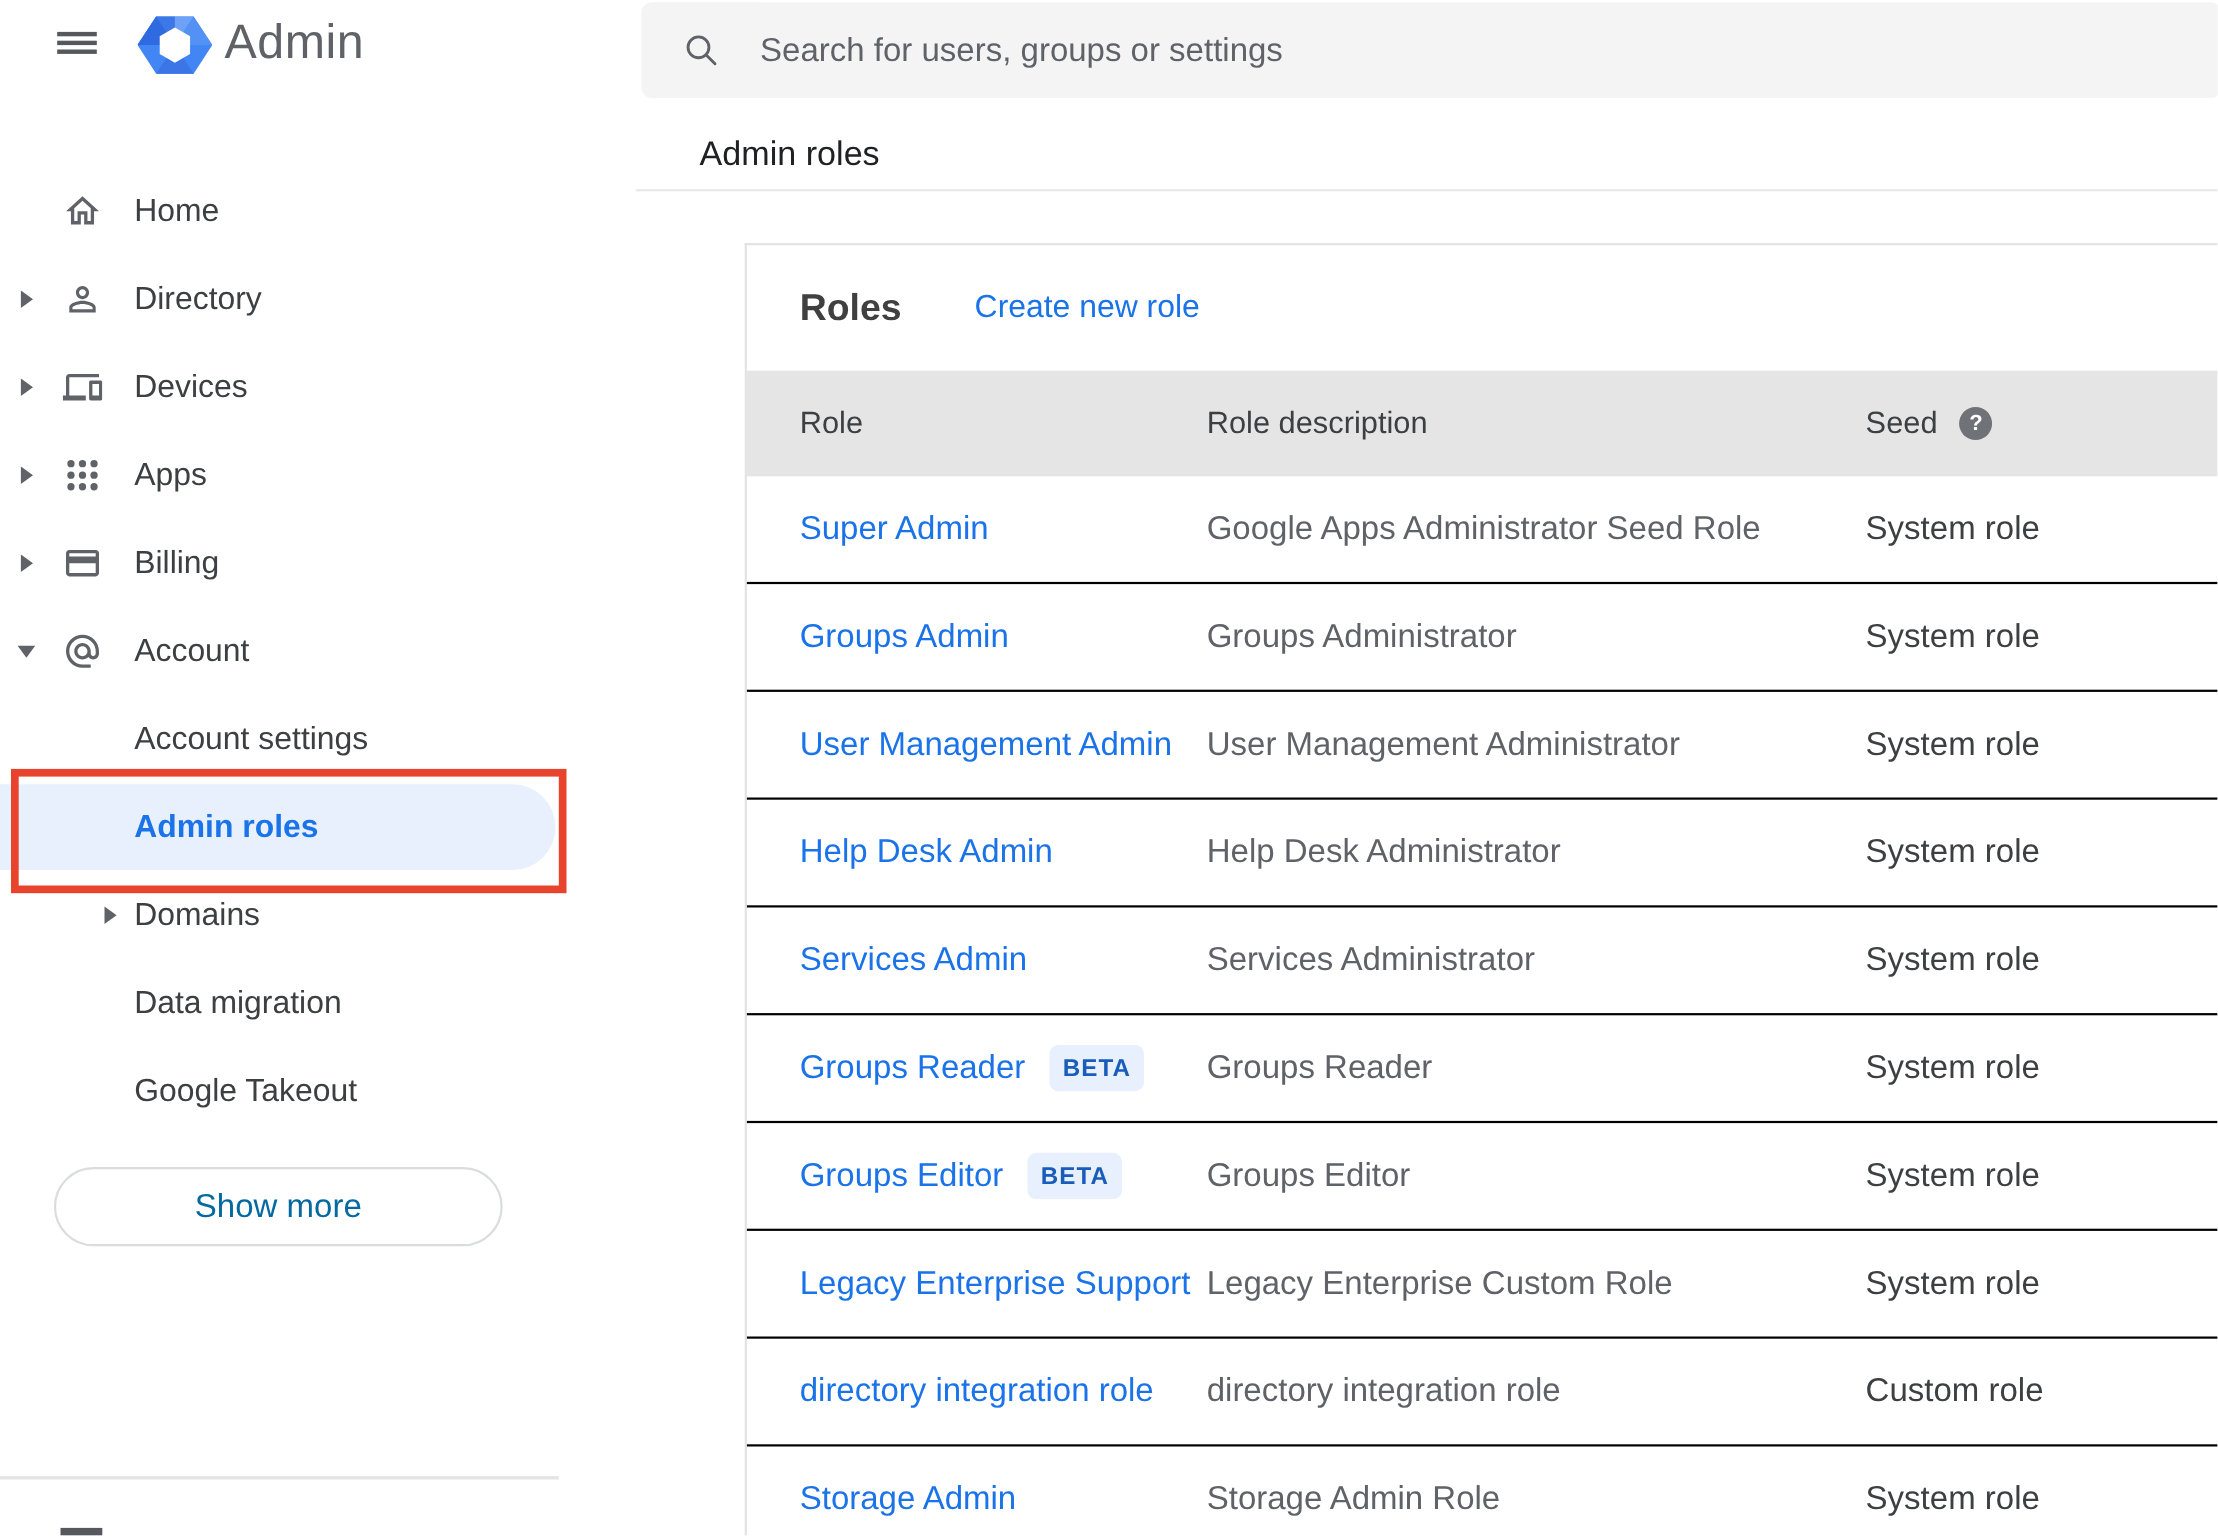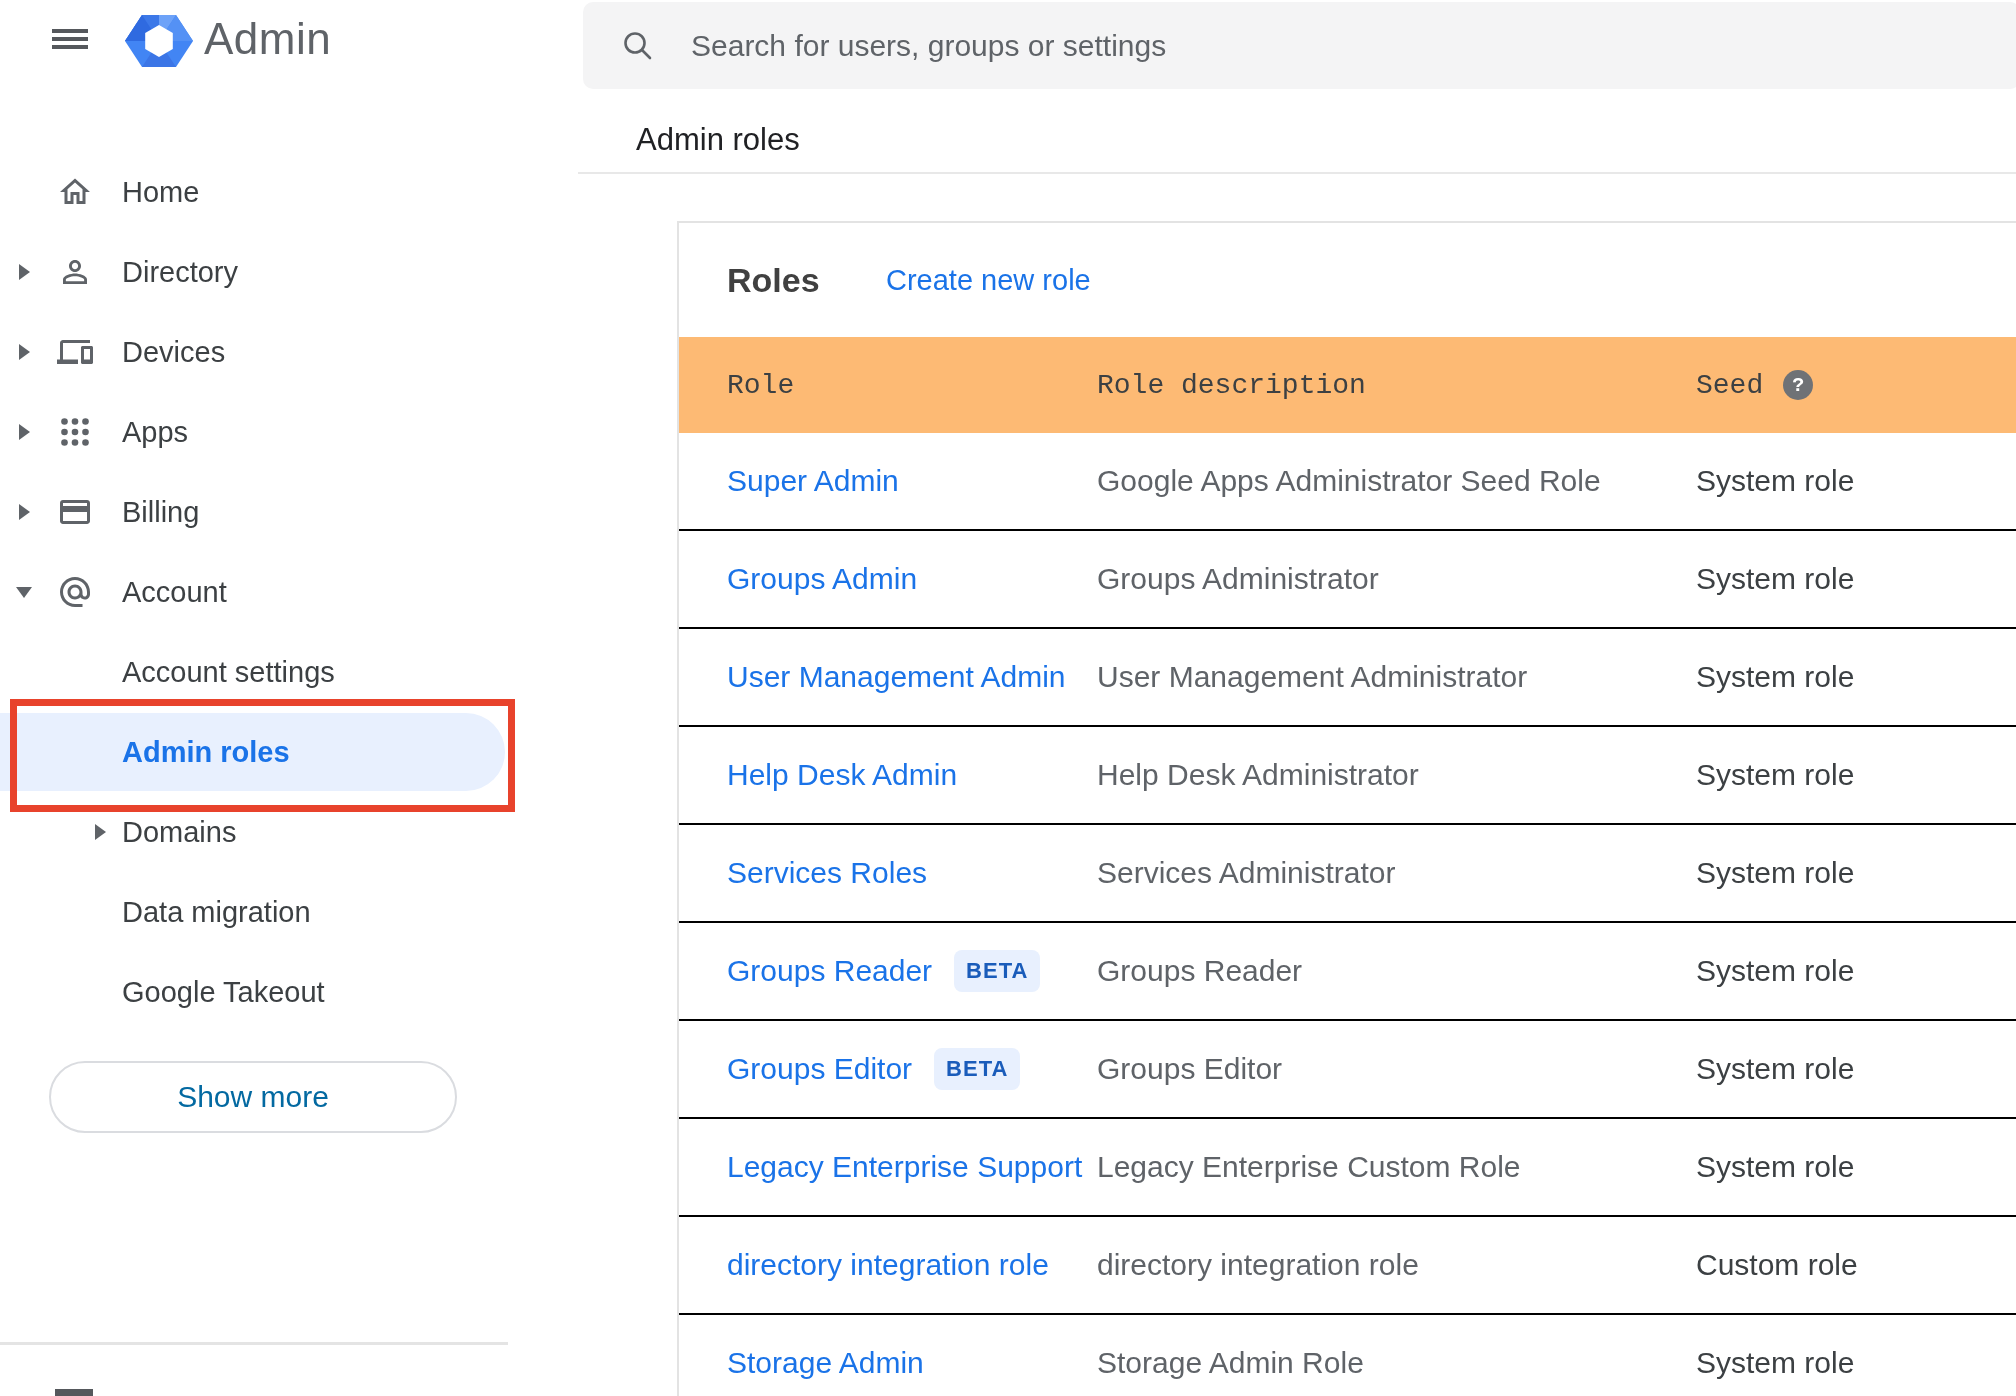--- a/index.html
+++ b/index.html
@@ -56,21 +56,21 @@
 
   .card { position:absolute; left:99px; top:221px; right:0; height:1175px; background:#fff;
     border-top:2px solid #e3e3e3; border-left:2px solid #e3e3e3; }
   .card-header { position:relative; height:114px; }
   .card-title { position:absolute; left:48px; top:50%; transform:translateY(-50%);
     font-size:34px; font-weight:bold; color:#404040; }
   .create-link { position:absolute; left:207px; top:50%; transform:translateY(-50%);
     font-size:29px; color:#1a73e8; text-decoration:none; cursor:pointer; }
 
   .thead, .trow { display:grid; grid-template-columns:370px 599px auto; padding-left:48px; align-items:center; }
-  .thead { height:96px; background:#fdba74;font-family:Liberation Mono, monospace; }
+  .thead { height:96px; background:#e5e5e5; }
   .th { font-size:28px; font-weight:500; color:#3c4043; }
   .th-type { display:flex; align-items:center; gap:20px; }
   .help-icon { width:30px; height:30px; border-radius:50%; background:#6f7276; color:#fff;
     font-size:20px; font-weight:bold; display:flex; align-items:center; justify-content:center; cursor:pointer; }
 
   .trow { height:98px; border-bottom:2px solid #000000; }
   .role-cell { display:flex; align-items:center; }
   .role-link { font-size:30px; color:#1a73e8; text-decoration:none; cursor:pointer; white-space:nowrap; }
   .beta { margin-left:22px; background:#e8f0fe; color:#1a5cba; font-size:22px; font-weight:bold;
     letter-spacing:1px; padding:8px 12px; border-radius:8px; }
@@ -255,21 +255,21 @@
         </div>
         <div class="trow">
           <div class="role-cell">
               <a class="role-link">Help Desk Admin</a>
             </div>
           <div class="desc">Help Desk Administrator</div>
           <div class="type">System role</div>
         </div>
         <div class="trow">
           <div class="role-cell">
-              <a class="role-link">Services Roles</a>
+              <a class="role-link">Services Admin</a>
             </div>
           <div class="desc">Services Administrator</div>
           <div class="type">System role</div>
         </div>
         <div class="trow">
           <div class="role-cell">
             <a class="role-link">Groups Reader</a>
             <span class="beta">BETA</span>
           </div>
           <div class="desc">Groups Reader</div>

